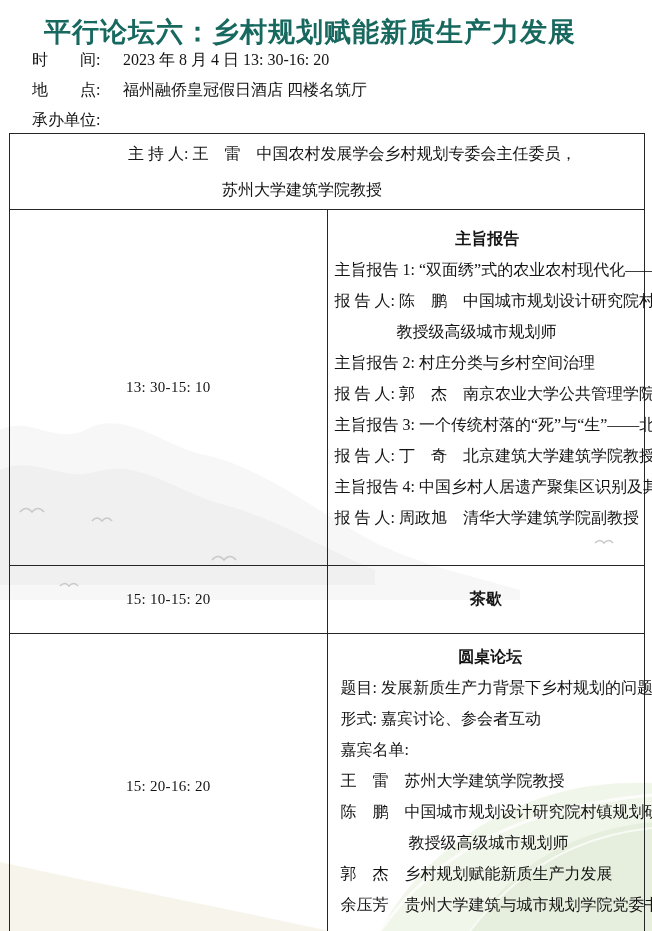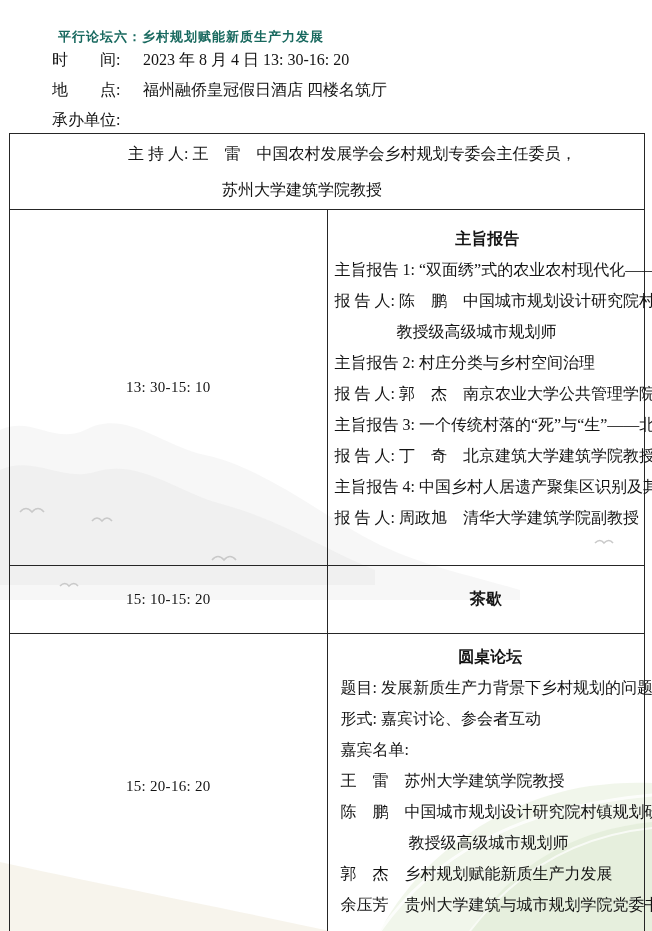--- a/index.html
+++ b/index.html
@@ -6,25 +6,25 @@
   body{
     width:652px;height:931px;background:#ffffff;
     font-family:"Liberation Serif","DejaVu Serif",serif;
     color:#141414;position:relative;overflow:hidden;
   }
   .page{position:relative;width:652px;height:931px;}
   .bg{position:absolute;left:0;top:0;z-index:0;pointer-events:none;}
   .fg{position:relative;z-index:1;}
 
   .title{
-    position:absolute;left:40px;top:10px;margin:18px;
+    position:absolute;left:40px;top:10px;margin:4px;
     font-family:"Liberation Sans","DejaVu Sans",sans-serif;
-    font-size:13px;font-weight:bold;letter-spacing:1px;
+    font-size:27px;font-weight:bold;letter-spacing:1px;
   }
-  .meta{position:absolute;left:52px;top:45px;}
+  .meta{position:absolute;left:32px;top:45px;}
   .meta-row{display:flex;height:30px;align-items:center;font-size:16px;}
   .meta-label{display:inline-block;min-width:91px;white-space:pre;}
   .meta-value{white-space:pre;text-align:center;}
 
   table.schedule{
     position:absolute;left:9px;top:133px;width:636px;
     border-collapse:collapse;table-layout:fixed;
     font-size:16px;background:transparent;
   }
   table.schedule td{border:1.6px solid #262626;padding:0;background:transparent;}

